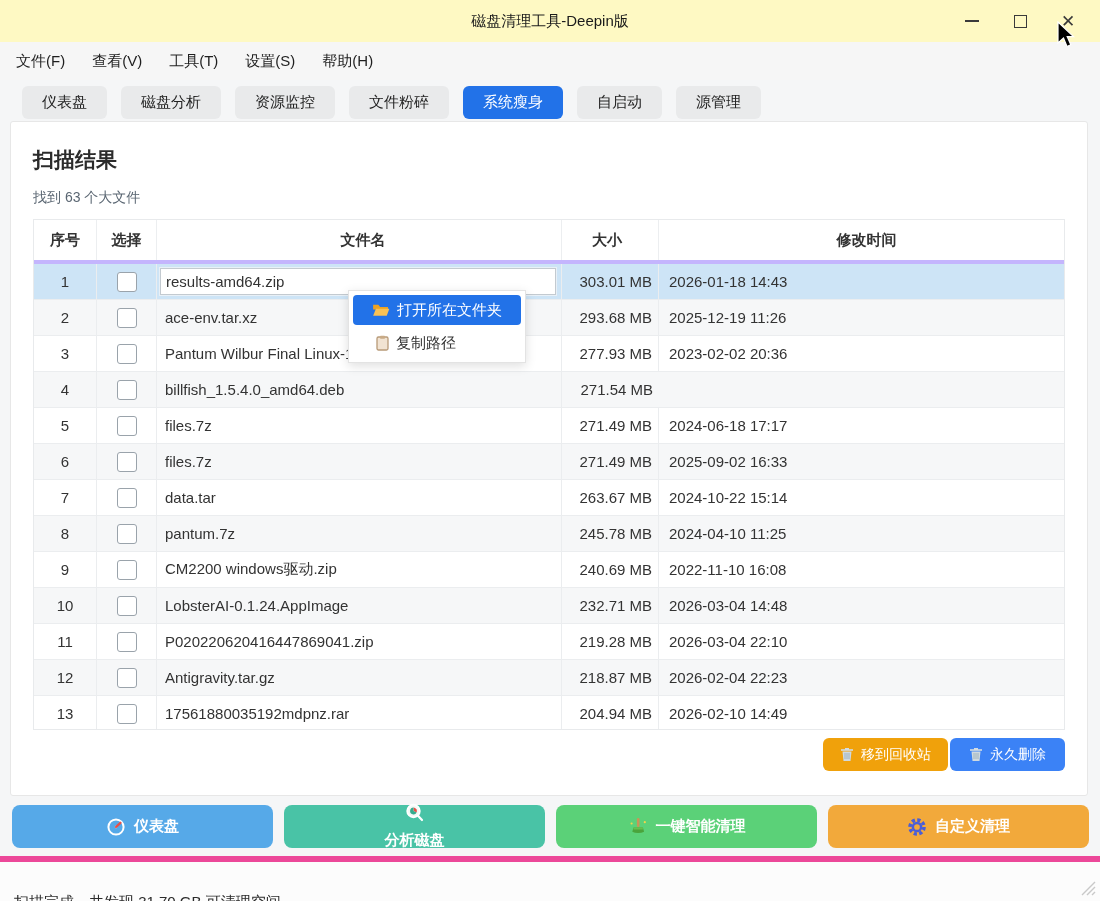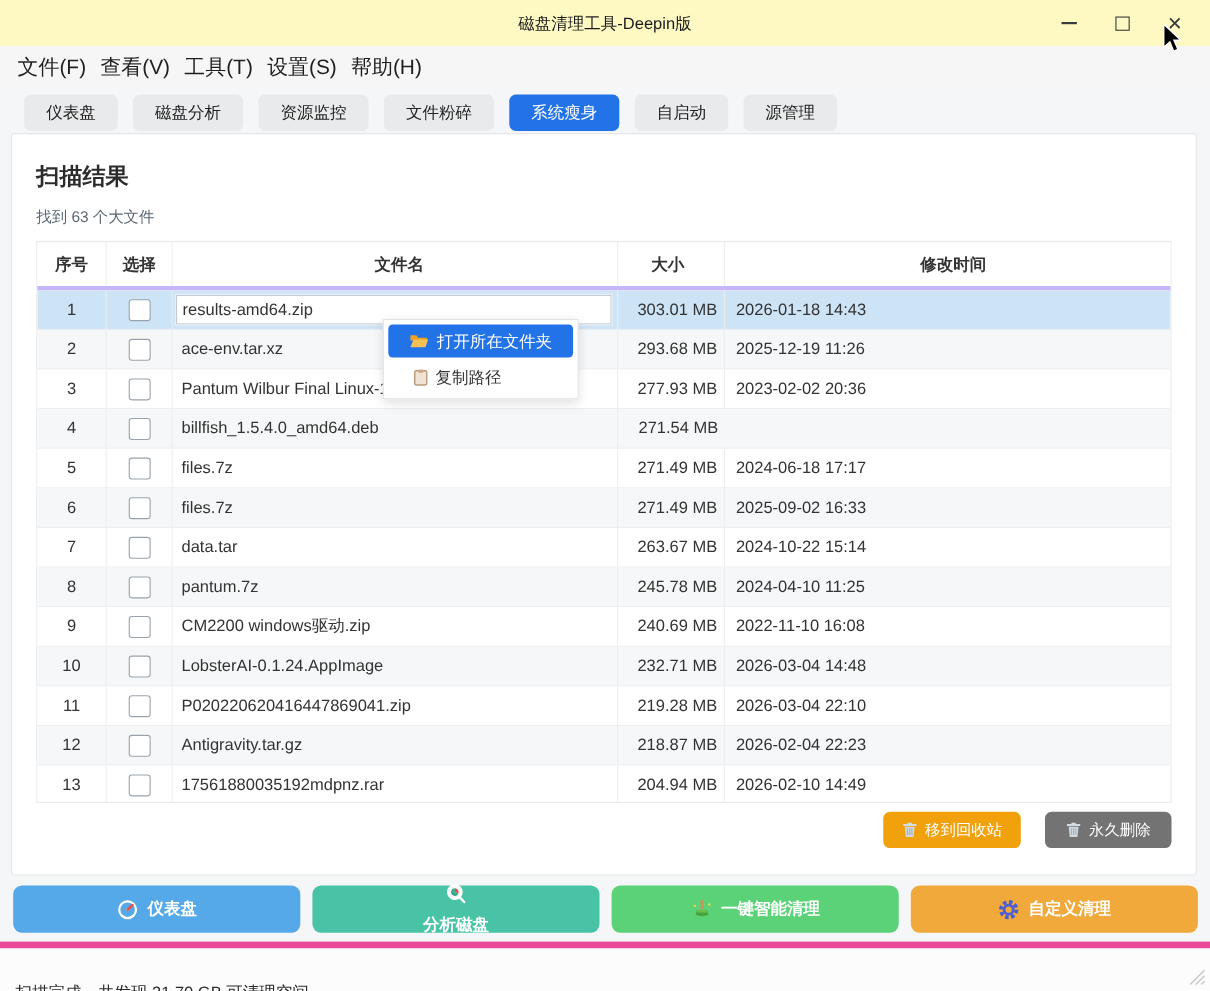--- a/index.html
+++ b/index.html
@@ -14,21 +14,21 @@
   .titlebar { position:absolute; left:0; top:0; width:1100px; height:42px; background:#fef9c3;
     display:flex; align-items:center; }
   .titlebar .title { position:absolute; left:0; right:0; text-align:center; font-size:15px; color:#1b1b1b; }
   .win-controls { position:absolute; right:8px; top:0; height:42px; display:flex; }
   .win-btn { width:48px; height:42px; display:flex; align-items:center; justify-content:center; cursor:default; }
   .ic-min { width:14px; height:2px; background:#3a3a3a; }
   .ic-max { width:13px; height:13px; border:1.6px solid #3a3a3a; }
   .ic-close { font-size:17px; color:#3a3a3a; line-height:1; }
   
   .menubar { position:absolute; left:0; top:42px; width:1100px; height:38px; background:#f6f6f6;
-    display:flex; align-items:center; padding-left:16px; gap:13px; font-size:19px; color:#1f1f1f; }
+    display:flex; align-items:center; padding-left:16px; gap:27px; font-size:15px; color:#1f1f1f; }
   .menu-item { cursor:default; }
   
   .tabbar { position:absolute; left:0; top:84px; width:1100px; height:36px;
     display:flex; align-items:center; padding-left:22px; gap:14px; }
   .tab { height:33px; padding:0 20px; border-radius:6px; background:#e9eaeb; color:#222;
     font-size:15px; display:flex; align-items:center; cursor:pointer; white-space:nowrap; }
   .tab.active { background:#2272e8; color:#fff; }
   
   .panel { position:absolute; left:10px; top:121px; width:1078px; height:675px;
     background:#fff; border:1px solid #e7e7e7; border-radius:3px; }
@@ -58,24 +58,24 @@
   .c-check { justify-content:center; }
   .checkbox { width:20px; height:20px; background:#fff; border:1.5px solid #9aa3ab; border-radius:3px; cursor:pointer; }
   .c-name { padding-left:8px; white-space:nowrap; }
   .c-size { justify-content:flex-end; padding-right:6px; }
   .c-date { padding-left:10px; }
   .name-input { display:none; }
   .trow.editing .c-name { padding-left:3px; }
   .trow.editing .name-input { display:flex; align-items:center; width:396px; height:27px;
     background:#fff; border:1px solid #c3cad0; outline:1px solid #e8f0f7; padding:0 5px; white-space:nowrap; }
   
-  .table-actions { display:flex; justify-content:flex-end; gap:22px; margin:8px 22px 0; }
+  .table-actions { display:flex; justify-content:flex-end; gap:2px; margin:8px 22px 0; }
   .btn-action { height:33px; border-radius:6px; gap:7px; font-size:14px; }
   .btn-recycle { background:#f0a10b; padding:0 17px; }
-  .btn-delete { background:#737373; padding:0 19px; }
+  .btn-delete { background:#3b82f6; padding:0 19px; }
   
   .context-menu { position:absolute; left:348px; top:290px; width:178px; background:#fff;
     border:1px solid #e3e3e3; box-shadow:0 3px 10px rgba(0,0,0,.13); padding:4px; z-index:50; }
   .cm-item { height:30px; display:flex; align-items:center; gap:7px; font-size:15px; color:#333; cursor:pointer; }
   .cm-item.hl { background:#2272e8; color:#fff; border-radius:4px; justify-content:center; }
   .cm-item.plain { padding-left:23px; margin-top:3px; }
   
   .bottom-nav { position:absolute; left:12px; top:805px; width:1077px; height:43px; display:flex; gap:11px; }
   .nav-btn { flex:1; border:none; border-radius:8px; color:#fff; font-size:15px; font-weight:bold;
     display:flex; align-items:center; justify-content:center; gap:8px; cursor:pointer;

